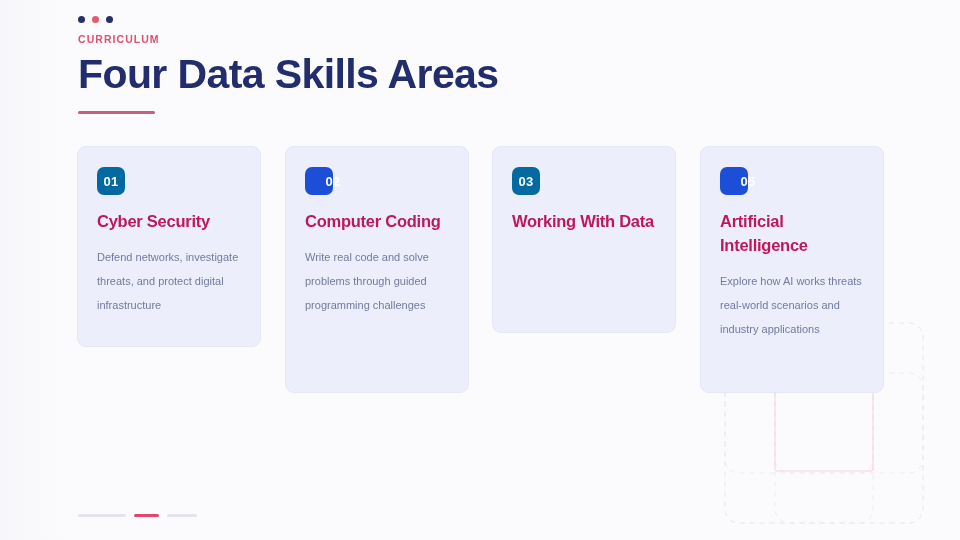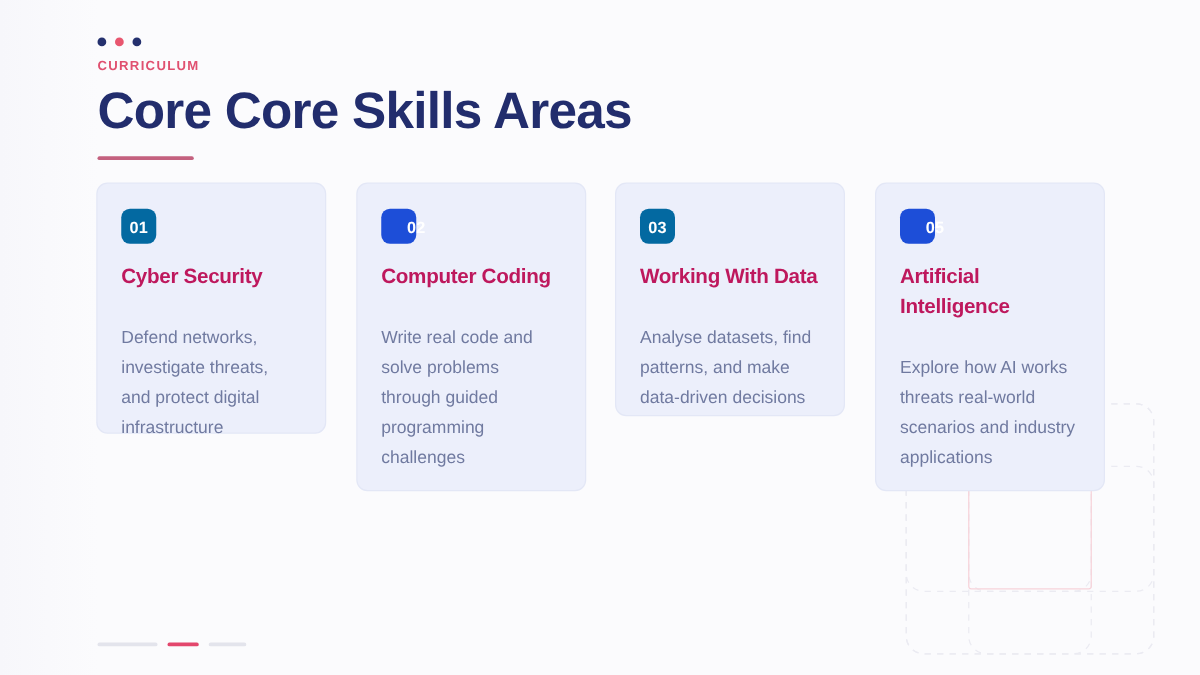--- a/index.html
+++ b/index.html
@@ -23,21 +23,21 @@
     width: 78px; height: 540px;
     background: linear-gradient(90deg, #f7f7fb 0%, #fbfbfd 100%);
     pointer-events: none;
   }
 
   
   .decor { position:absolute; left:724px; top:322px; width:200px; height:202px; pointer-events:none; }
   .decor svg { display:block; }
 
   
-  .header { position: absolute; left: 78px; top: 26px; }
+  .header { position: absolute; left: 78px; top: 12px; }
 
   .dots { display: flex; gap: 7px; align-items: center; height: 14px; }
   .dot { width: 7px; height: 7px; border-radius: 50%; }
   .dot.navy { background: #24306e; }
   .dot.pink { background: #e8566f; }
 
   .eyebrow {
     margin-top: 7px;
     font-size: 10.5px;
     font-weight: 700;
@@ -98,22 +98,22 @@
     margin-top: 14px;
     font-size: 16.5px;
     line-height: 24px;
     font-weight: 700;
     letter-spacing: -0.25px;
     color: #be185d;
     font-family: "Liberation Sans", sans-serif;
   }
 
   .card-desc {
-    margin-top: 24px;
-    font-size: 14px;
+    margin-top: 12px;
+    font-size: 11px;
     line-height: 24px;
     color: #707aa0;
     font-family: "Liberation Sans", sans-serif;
   }
 
   
   .pagination {
     position: absolute;
     left: 78px; top: 514px;
     display: flex; align-items: center; gap: 8px;
@@ -139,42 +139,41 @@
   </svg>
 </div>
 
 <div class="header">
   <div class="dots">
     <span class="dot navy"></span>
     <span class="dot pink"></span>
     <span class="dot navy"></span>
   </div>
   <div class="eyebrow">CURRICULUM</div>
-  <h1 class="page-title">Core Core Skills Areas</h1>
+  <h1 class="page-title">Four Data Skills Areas</h1>
   <div class="title-rule"></div>
 </div>
 
 <div class="cards">
 
   <div class="card c1">
     <div class="badge navy">01</div>
     <div class="card-title">Cyber Security</div>
     <div class="card-desc">Defend networks, investigate threats, and protect digital infrastructure</div>
   </div>
 
   <div class="card c2">
     <div class="badge pink">02</div>
     <div class="card-title">Computer Coding</div>
     <div class="card-desc">Write real code and solve problems through guided programming challenges</div>
   </div>
 
   <div class="card c3">
     <div class="badge navy">03</div>
     <div class="card-title">Working With Data</div>
-    <div class="card-desc">Analyse datasets, find patterns, and make data-driven decisions</div>
   </div>
 
   <div class="card c4">
     <div class="badge pink">05</div>
     <div class="card-title">Artificial Intelligence</div>
     <div class="card-desc">Explore how AI works threats real-world scenarios and industry applications</div>
   </div>
 
 </div>
 

